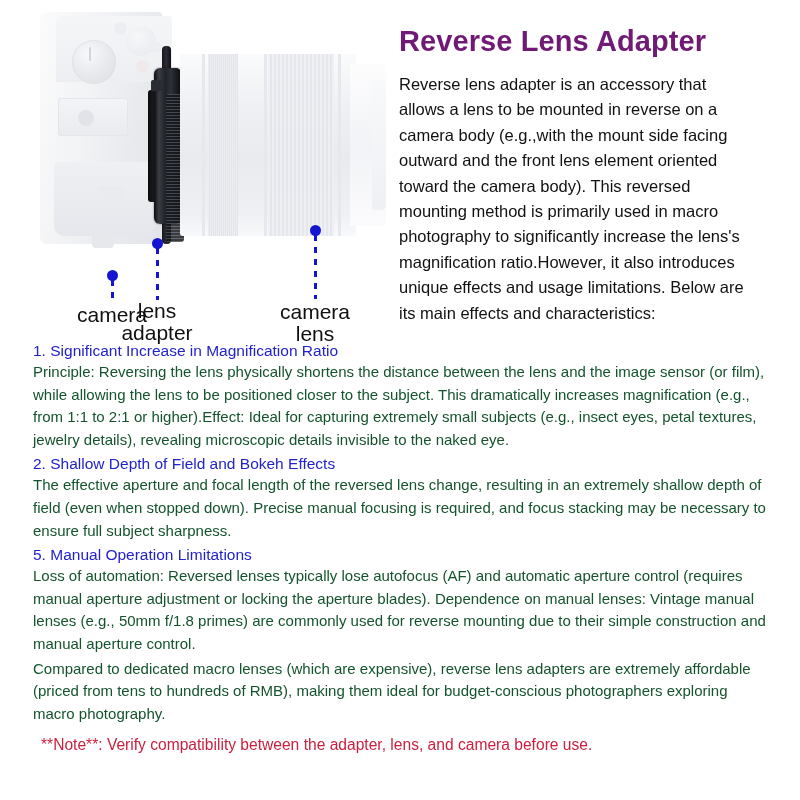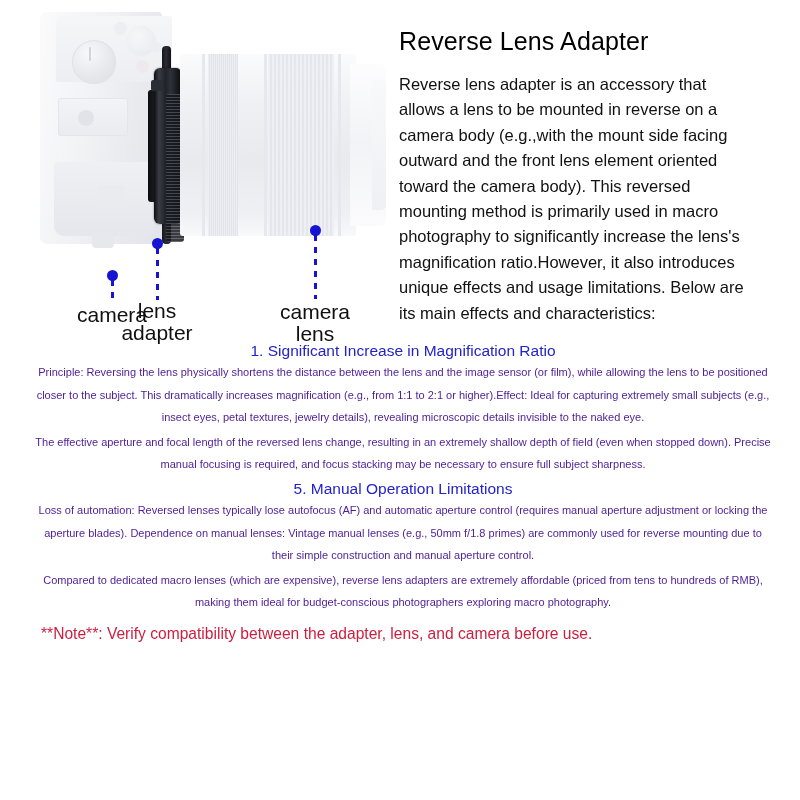--- a/index.html
+++ b/index.html
@@ -149,36 +149,36 @@
   .c-adapter .stem{height:52px;}
   .c-adapter .clabel{top:62px;}
 
   .c-lens{left:255px;top:225px;width:120px;}
   .c-lens .stem{height:64px;}
   .c-lens .clabel{top:76px;}
 
   
   .intro{position:absolute;left:399px;top:26px;width:348px;}
   .intro h1{
-    margin:0 0 16px 0;font-size:25px;line-height:30px;font-weight:normal;
-    color:#000000;letter-spacing:.1px;
+    margin:0 0 16px 0;font-size:29px;line-height:30px;font-weight:bold;
+    color:#701a75;letter-spacing:.1px;
   }
   .intro p{
     margin:0;font-size:16.5px;line-height:25.4px;color:#111111;
   }
 
   
   .body{position:absolute;left:33px;top:340px;width:740px;}
-  .sec{margin:0 0 2px 0;text-align:center;}
+  .sec{margin:0 0 2px 0;}
   .sec h2{
     margin:0;font-size:15.5px;line-height:21px;font-weight:normal;
     color:#2222cc;
   }
   .sec p{
-    margin:0;font-size:11px;line-height:22.6px;color:#4c1d95;
+    margin:0;font-size:15px;line-height:22.6px;color:#14532d;
   }
   .note{
     margin:8px;font-size:15.6px;line-height:23px;color:#cc1f3f;
   }
 </style>
 </head>
 <body>
 
 <div class="page">
 
@@ -251,20 +251,21 @@
   </div>
 
   <div class="body">
 
     <div class="sec">
       <h2>1. Significant Increase in Magnification Ratio</h2>
       <p>Principle: Reversing the lens physically shortens the distance between the lens and the image sensor (or film), while allowing the lens to be positioned closer to the subject. This dramatically increases magnification (e.g., from 1:1 to 2:1 or higher).Effect: Ideal for capturing extremely small subjects (e.g., insect eyes, petal textures, jewelry details), revealing microscopic details invisible to the naked eye.</p>
     </div>
 
     <div class="sec">
+      <h2>2. Shallow Depth of Field and Bokeh Effects</h2>
       <p>The effective aperture and focal length of the reversed lens change, resulting in an extremely shallow depth of field (even when stopped down). Precise manual focusing is required, and focus stacking may be necessary to ensure full subject sharpness.</p>
     </div>
 
     <div class="sec">
       <h2>5. Manual Operation Limitations</h2>
       <p>Loss of automation: Reversed lenses typically lose autofocus (AF) and automatic aperture control (requires manual aperture adjustment or locking the aperture blades).
 Dependence on manual lenses: Vintage manual lenses (e.g., 50mm f/1.8 primes) are commonly used for reverse mounting due to their simple construction and manual aperture control.</p>
     </div>
 
     <div class="sec">

